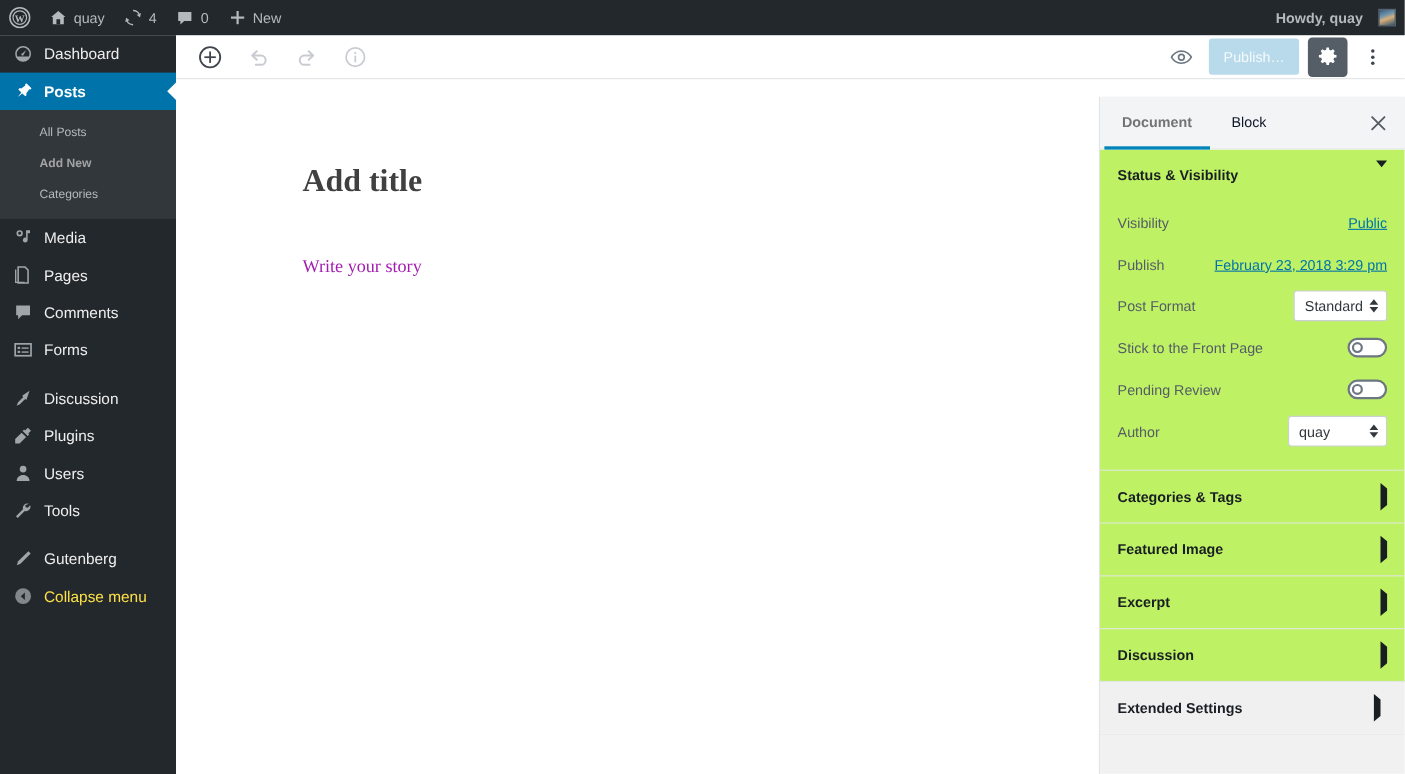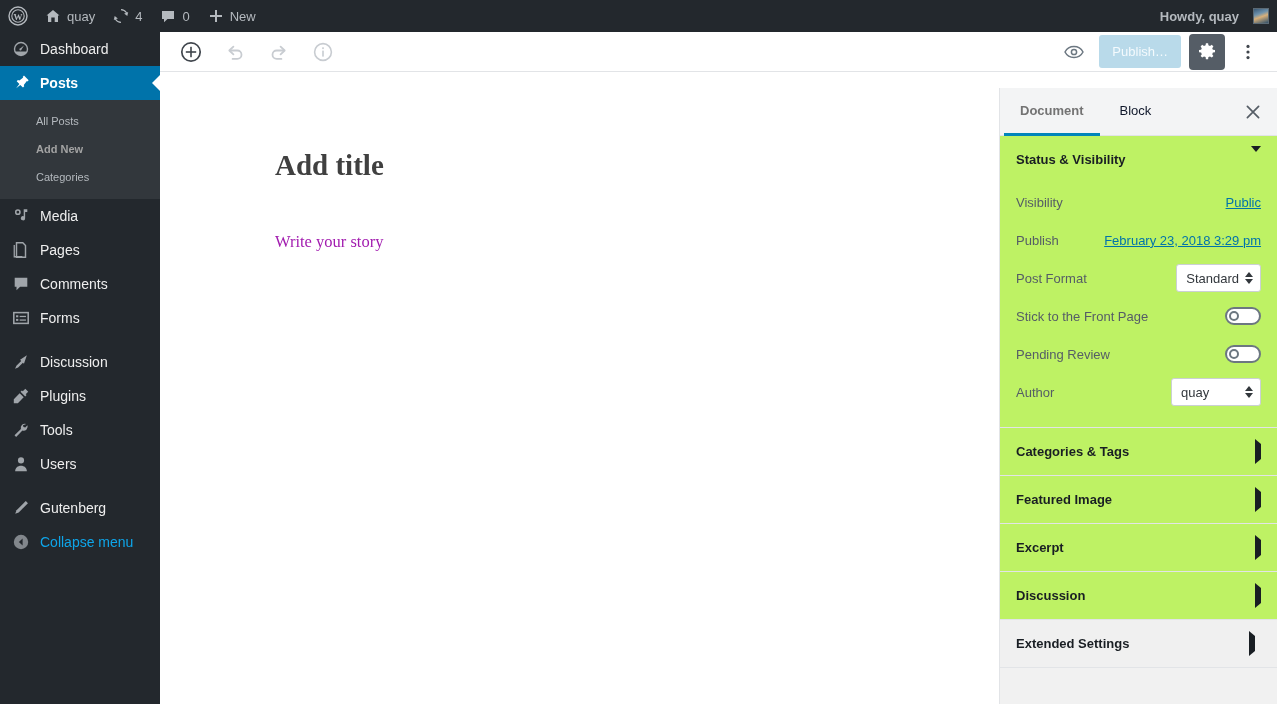--- a/index.html
+++ b/index.html
@@ -55,21 +55,21 @@
   .menu-top .mi svg { fill: #a0a5aa; }
   .menu-top.current { background: #0073aa; color: #fff; font-weight: 600; }
   .menu-top.current .mi svg { fill: #ffffff; }
   .menu-top.current .arrow {
     position: absolute; right: 0; top: 50%; transform: translateY(-50%);
     width: 0; height: 0;
     border-top: 8px solid transparent;
     border-bottom: 8px solid transparent;
     border-right: 8px solid #ffffff;
   }
-  .menu-top.dim { color: #0ea5e9; }
+  .menu-top.dim { color: #fde047; }
   .menu-top.dim .mi svg { fill: #82878c; }
   .submenu { background: #32373c; padding: 7px 0 8px 0; }
   .submenu .sub-item {
     display: block; padding: 6px 0 6px 36px;
     font-size: 11px; color: #b4b9be; line-height: 16px;
   }
   .submenu .sub-item.current { color: #a3a3a3; font-weight: bold; }
   .menu-sep { height: 10px; }
 
   
@@ -327,34 +327,34 @@
       <svg width="18" height="18" viewBox="0 0 20 20">
           <path d="M14.8 2 12 4.8l-1-1-1.5 1.5 5.2 5.2L16.2 9l-1-1L18 5.2zM8.5 7 2 13.5V18h4.5L13 11.5z"></path>
         </svg>
     </span>
     <span>Plugins</span>
   </div>
 
   <div class="menu-top">
     <span class="mi">
       <svg width="18" height="18" viewBox="0 0 20 20">
-          <path d="M15.8 3.2a4.6 4.6 0 0 0-5.9 5.6L2.8 15.9l1.8 1.8 7-7.1a4.6 4.6 0 0 0 5.6-5.9l-2.5 2.5-2-.5-.5-2z"></path>
-        </svg>
-    </span>
-    <span>Tools</span>
-  </div>
-
-  <div class="menu-top">
-    <span class="mi">
-      <svg width="18" height="18" viewBox="0 0 20 20">
           <circle cx="10" cy="6" r="3.4"></circle>
           <path d="M3.5 18c0-3.6 2.9-6 6.5-6s6.5 2.4 6.5 6z"></path>
         </svg>
     </span>
     <span>Users</span>
+  </div>
+
+  <div class="menu-top">
+    <span class="mi">
+      <svg width="18" height="18" viewBox="0 0 20 20">
+          <path d="M15.8 3.2a4.6 4.6 0 0 0-5.9 5.6L2.8 15.9l1.8 1.8 7-7.1a4.6 4.6 0 0 0 5.6-5.9l-2.5 2.5-2-.5-.5-2z"></path>
+        </svg>
+    </span>
+    <span>Tools</span>
   </div>
 
 
   <div class="menu-sep"></div>
 
   <div class="menu-top">
     <span class="mi">
       <svg width="18" height="18" viewBox="0 0 20 20">
           <path d="M15.3 2.3 17.7 4.7 7.4 15 3.6 16.4 5 12.6z"></path>
         </svg>

